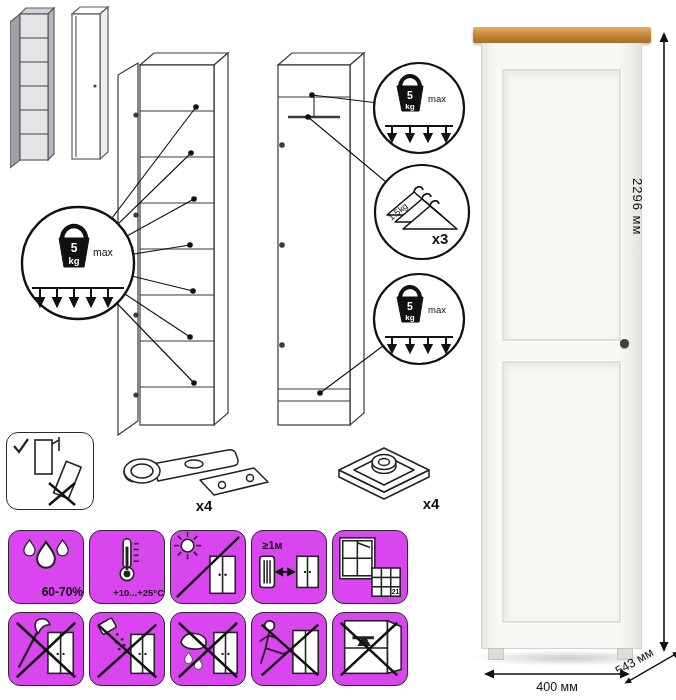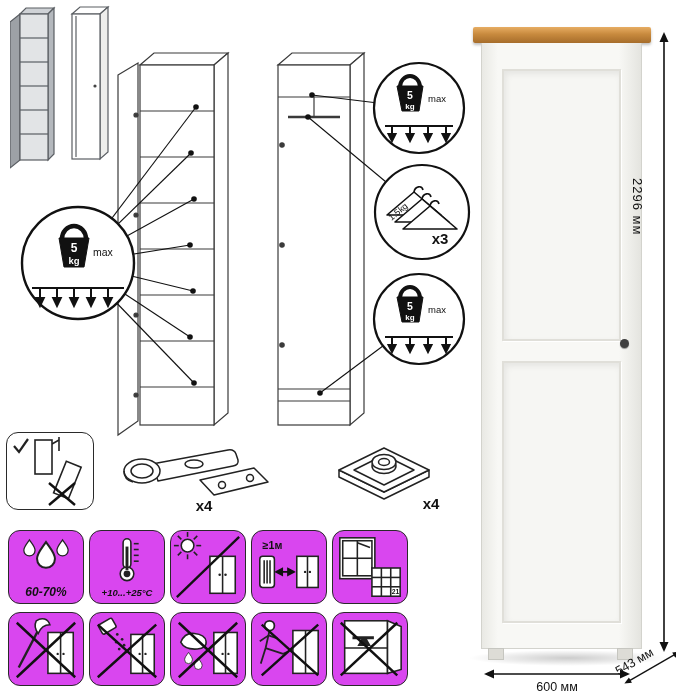--- a/index.html
+++ b/index.html
@@ -6,22 +6,22 @@
   html,body { width:676px; height:700px; background:#fff; overflow:hidden;
     font-family:"Liberation Sans","DejaVu Sans",sans-serif; color:#111; position:relative; }
   .abs { position:absolute; }
   svg text { font-family:"Liberation Sans","DejaVu Sans",sans-serif; }
 
   
   .care-row { position:absolute; left:8px; display:flex; gap:5px; }
   .care-icon { width:76px; height:74px; border:1.8px solid #2a2a2a; border-radius:12px;
     background:#d946ef; position:relative; flex:0 0 auto; }
   .care-icon svg { position:absolute; inset:0; }
-  .care-label { position:absolute; left:0; right:0; bottom:4px; text-align:center;
-    font-weight:bold; font-size:12px; color:#111;font-style:italic; }
+  .care-label { position:absolute; left:0; right:0; bottom:4px; text-align:right;
+    font-weight:bold; font-size:12px; color:#111; }
   .care-label.small { font-size:9.5px; bottom:5px; }
 
   .hw-frame { position:absolute; left:6px; top:432px; width:88px; height:78px;
     border:1.8px solid #2a2a2a; border-radius:12px; background:#fff; }
 
   
   .wd-top { position:absolute; left:473px; top:27px; width:178px; height:16px;
     background:linear-gradient(180deg,#e7ad63 0%,#c88a3e 45%,#a66d2b 100%);
     border-radius:2px; box-shadow:0 2px 3px rgba(0,0,0,0.25); }
   .wd-body { position:absolute; left:481px; top:43px; width:161px; height:606px;
@@ -439,21 +439,21 @@
   <polygon points="12,2 7.5,12 16.5,12" fill="#111"></polygon>
   <polygon points="12,622 7.5,612 16.5,612" fill="#111"></polygon>
 </svg>
 <div class="dim-height-text">2296 мм</div>
 
 <svg class="abs" style="left:482px;top:666px" width="150" height="16" viewBox="0 0 150 16">
   <line x1="10" y1="8" x2="140" y2="8" stroke="#111" stroke-width="1.6"></line>
   <polygon points="2,8 12,3.5 12,12.5" fill="#111"></polygon>
   <polygon points="148,8 138,3.5 138,12.5" fill="#111"></polygon>
 </svg>
-<div class="dim-width-text">600 мм</div>
+<div class="dim-width-text">400 мм</div>
 
 <div class="depth-wrap">
   <div>543 мм</div>
   <svg width="66" height="8" viewBox="0 0 66 8">
     <line x1="6" y1="4" x2="60" y2="4" stroke="#111" stroke-width="1.3"></line>
     <polygon points="1,4 8,1 8,7" fill="#111"></polygon>
     <polygon points="65,4 58,1 58,7" fill="#111"></polygon>
   </svg>
 </div>
 

